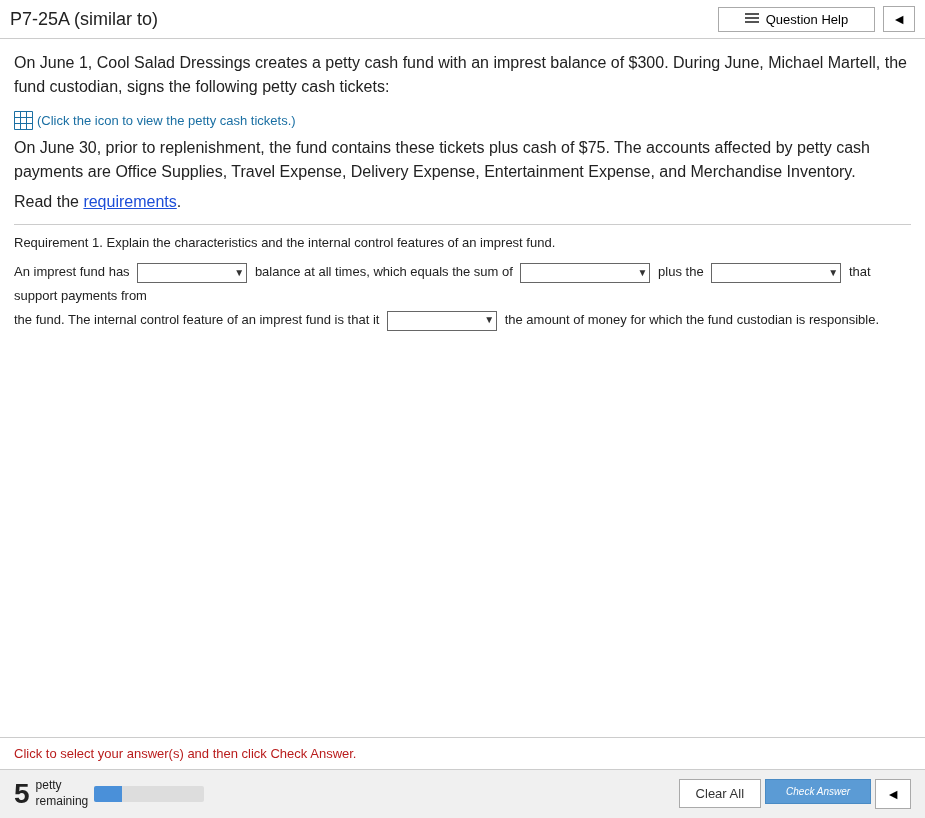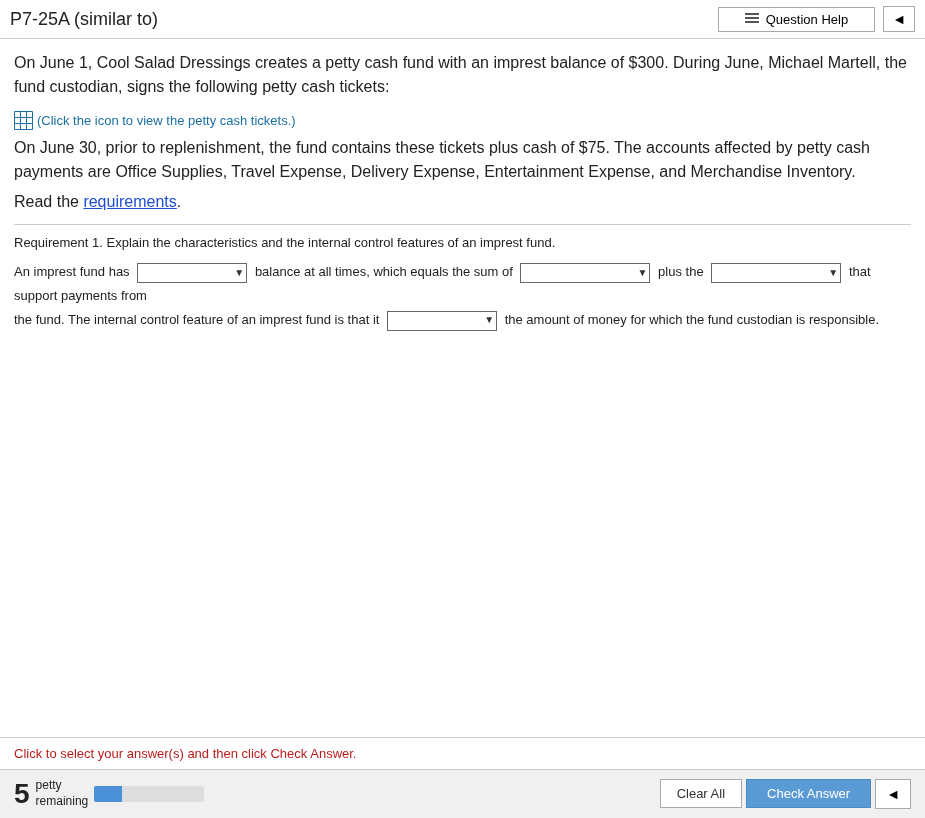--- a/index.html
+++ b/index.html
@@ -192,23 +192,24 @@
       border: 1px solid #aaa;
       padding: 6px 16px;
       font-size: 13px;
       cursor: pointer;
       color: #333;
     }
     .check-answer-btn {
       background: #5b9bd5;
       border: 1px solid #4a8bc4;
       padding: 6px 20px;
-      font-size: 13px;
+      font-size: 10px;
       cursor: pointer;
       color: #fff;
+      font-style: italic;
     }
     .nav-arrow-footer {
       background: #fff;
       border: 1px solid #aaa;
       padding: 6px 10px;
       font-size: 14px;
       cursor: pointer;
     }
   </style>
 </head>

